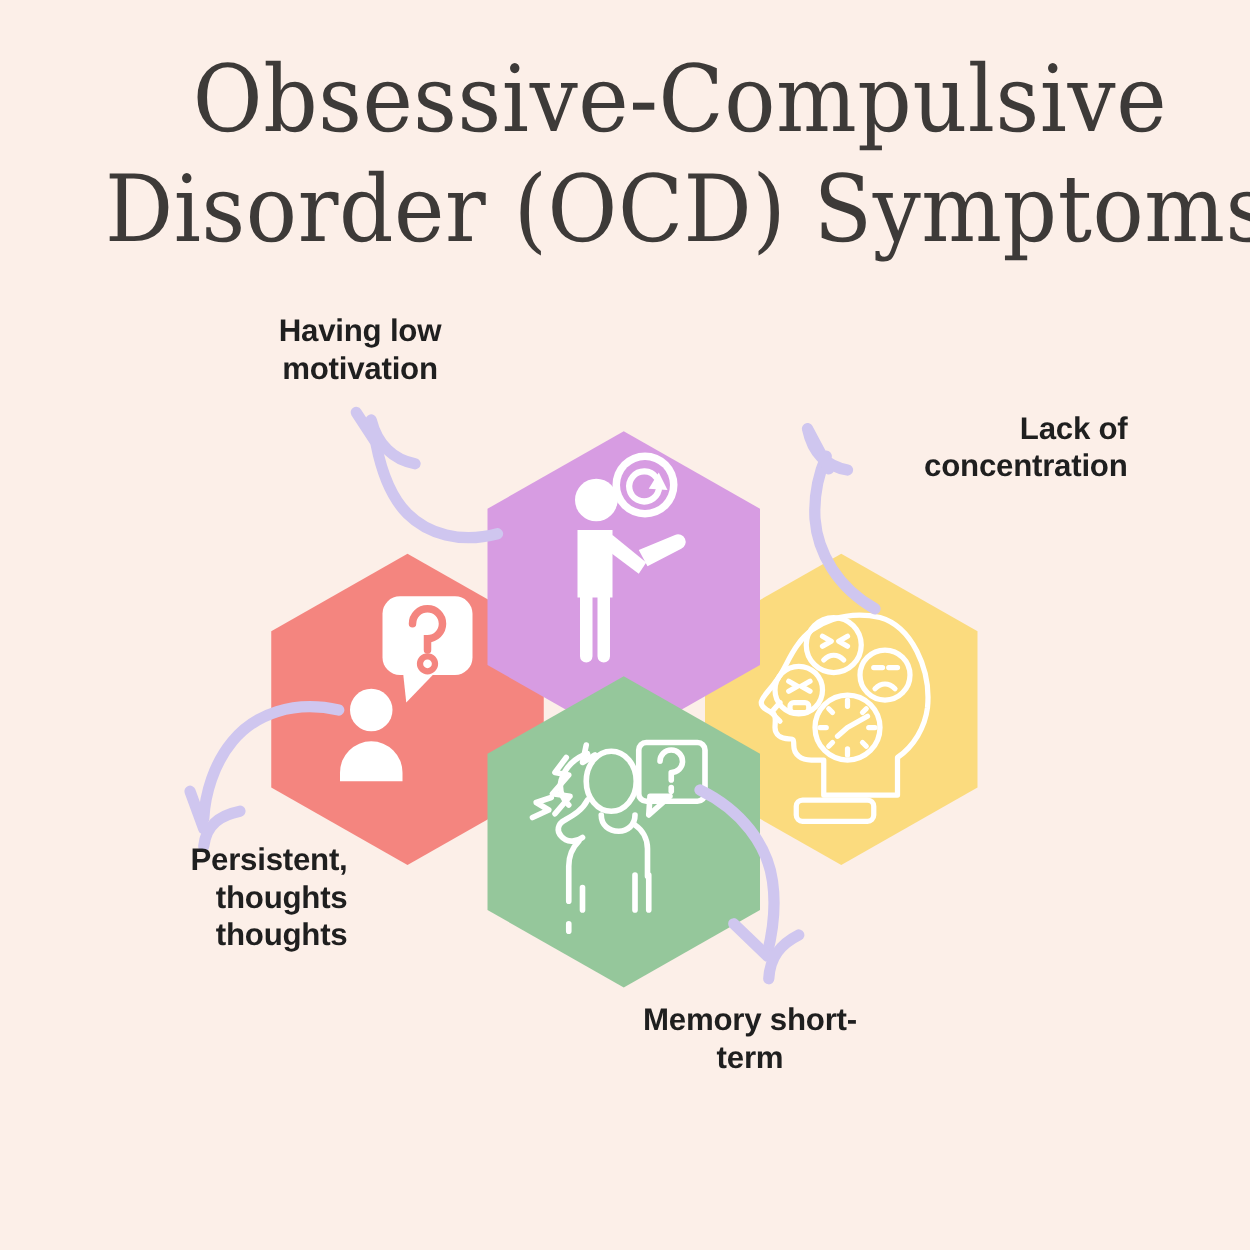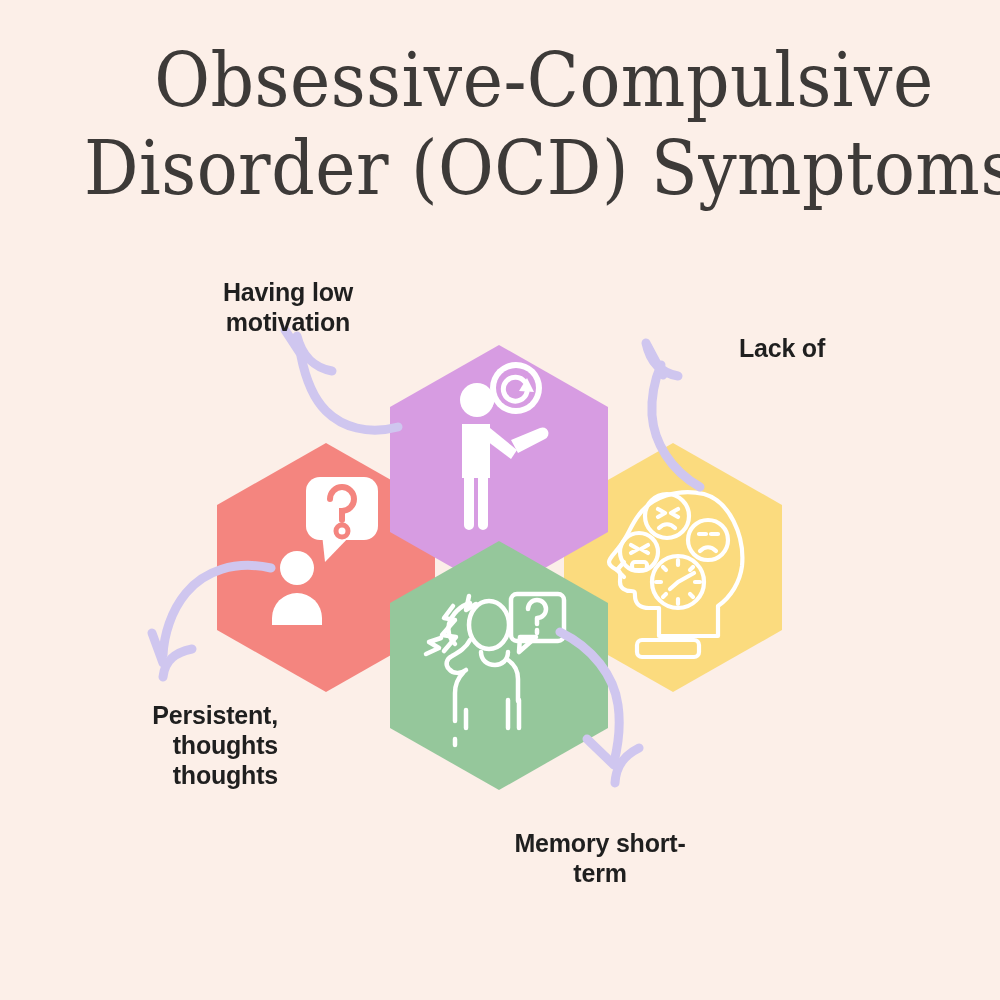--- a/index.html
+++ b/index.html
@@ -43,33 +43,32 @@
 
   
   .label {
     position: absolute;
     color: #1F1F1F;
     font-family: "Liberation Sans", sans-serif;
     font-weight: bold;
     font-size: 25px;
     line-height: 30px;
     letter-spacing: -0.2px;
-    margin-top: 27px;
   }
   #label-motivation {
     left: 178px;
     top: 250px;
     width: 220px;
     text-align: center;
   }
   #label-concentration {
     left: 662px;
-    top: 306px;
+    top: 328px;
     width: 240px;
-    text-align: center;
+    text-align: right;
   }
   #label-thoughts {
     left: 62px;
     top: 673px;
     width: 216px;
     text-align: right;
   }
   #label-memory {
     left: 480px;
     top: 801px;
@@ -206,20 +205,21 @@
     </g>
   </svg>
 
   <div class="label" id="label-motivation">
     <span>Having low</span><br>
     <span>motivation</span>
   </div>
 
   <div class="label" id="label-concentration">
     <span>Lack of</span><br>
+    <span>concentration</span>
   </div>
 
   <div class="label" id="label-thoughts">
     <span>Persistent,</span><br>
     <span>thoughts</span><br>
     <span>thoughts</span>
   </div>
 
   <div class="label" id="label-memory">
     <span>Memory short-</span><br>

